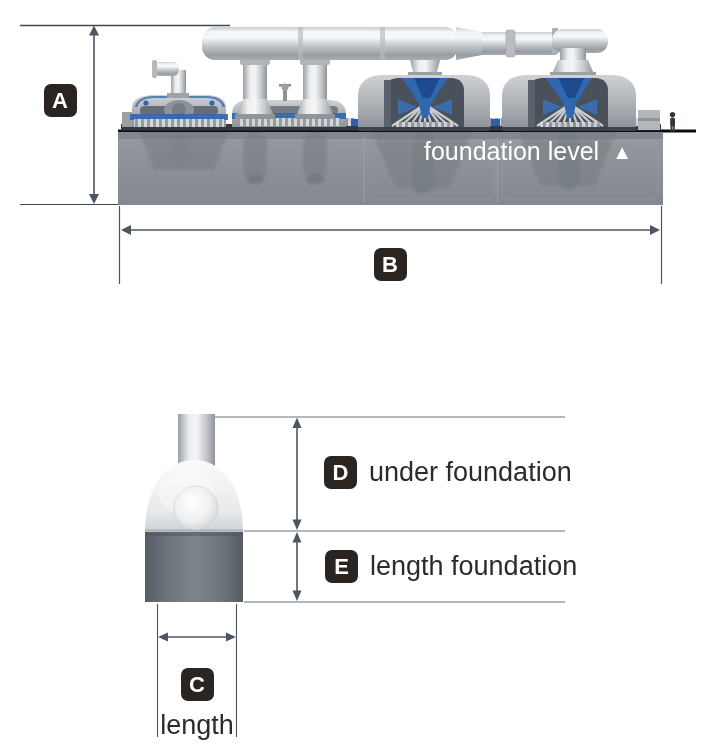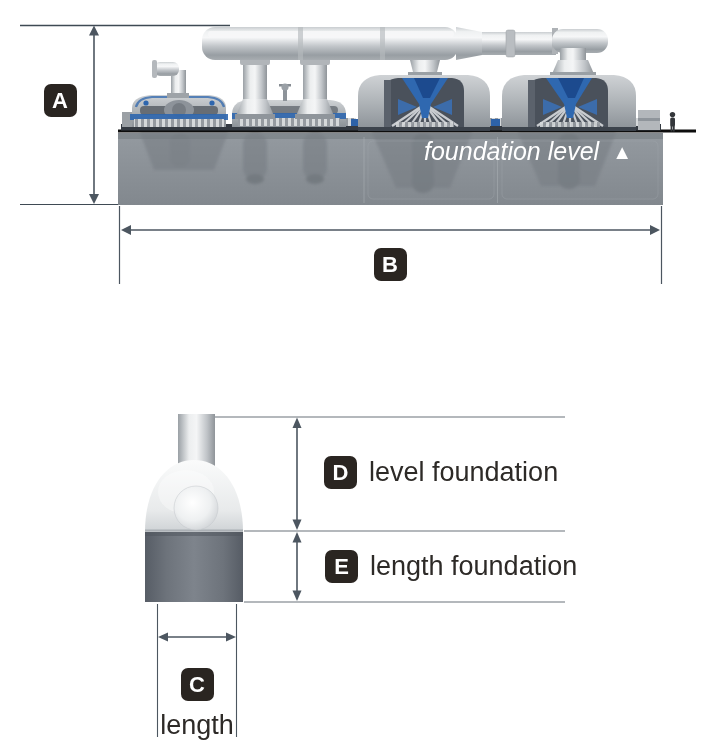--- a/index.html
+++ b/index.html
@@ -11,21 +11,21 @@
   .badge{
     width:33px;height:33px;border-radius:7px;background:#2a2521;color:#ffffff;
     font-size:22px;font-weight:700;display:flex;align-items:center;justify-content:center;
     flex:0 0 auto;line-height:1;
   }
   .dim-col{position:absolute;display:flex;flex-direction:column;align-items:center;gap:9px;width:104px;}
   .dim-row{position:absolute;display:flex;align-items:center;gap:12px;}
   .dim-text{font-size:27px;color:#2d2a27;white-space:nowrap;}
   .foundation-label{
     position:absolute;left:424px;top:137px;display:flex;align-items:center;gap:13px;
-    color:#ffffff;font-size:25px;white-space:nowrap;font-style:italic;
+    color:#ffffff;font-size:25px;white-space:nowrap;
   }
   .foundation-label .marker{font-size:20px;line-height:1;}
   #label-height{left:8px;top:84px;}
   #label-length{left:338px;top:248px;}
   #label-width{left:145px;top:668px;}
   #label-over{left:324px;top:456px;}
   #label-under{left:325px;top:550px;}
 </style>
 </head>
 <body>
@@ -311,21 +311,21 @@
     <span>foundation level</span>
     <span class="marker">▲</span>
   </div>
 
   <div class="dim-col" id="label-length">
     <div class="badge">B</div>
   </div>
 
   <div class="dim-row" id="label-over">
     <div class="badge">D</div>
-    <div class="dim-text">level foundation</div>
+    <div class="dim-text">under foundation</div>
   </div>
 
   <div class="dim-row" id="label-under">
     <div class="badge">E</div>
     <div class="dim-text">length foundation</div>
   </div>
 
   <div class="dim-col" id="label-width">
     <div class="badge">C</div>
     <div class="dim-text">length</div>

